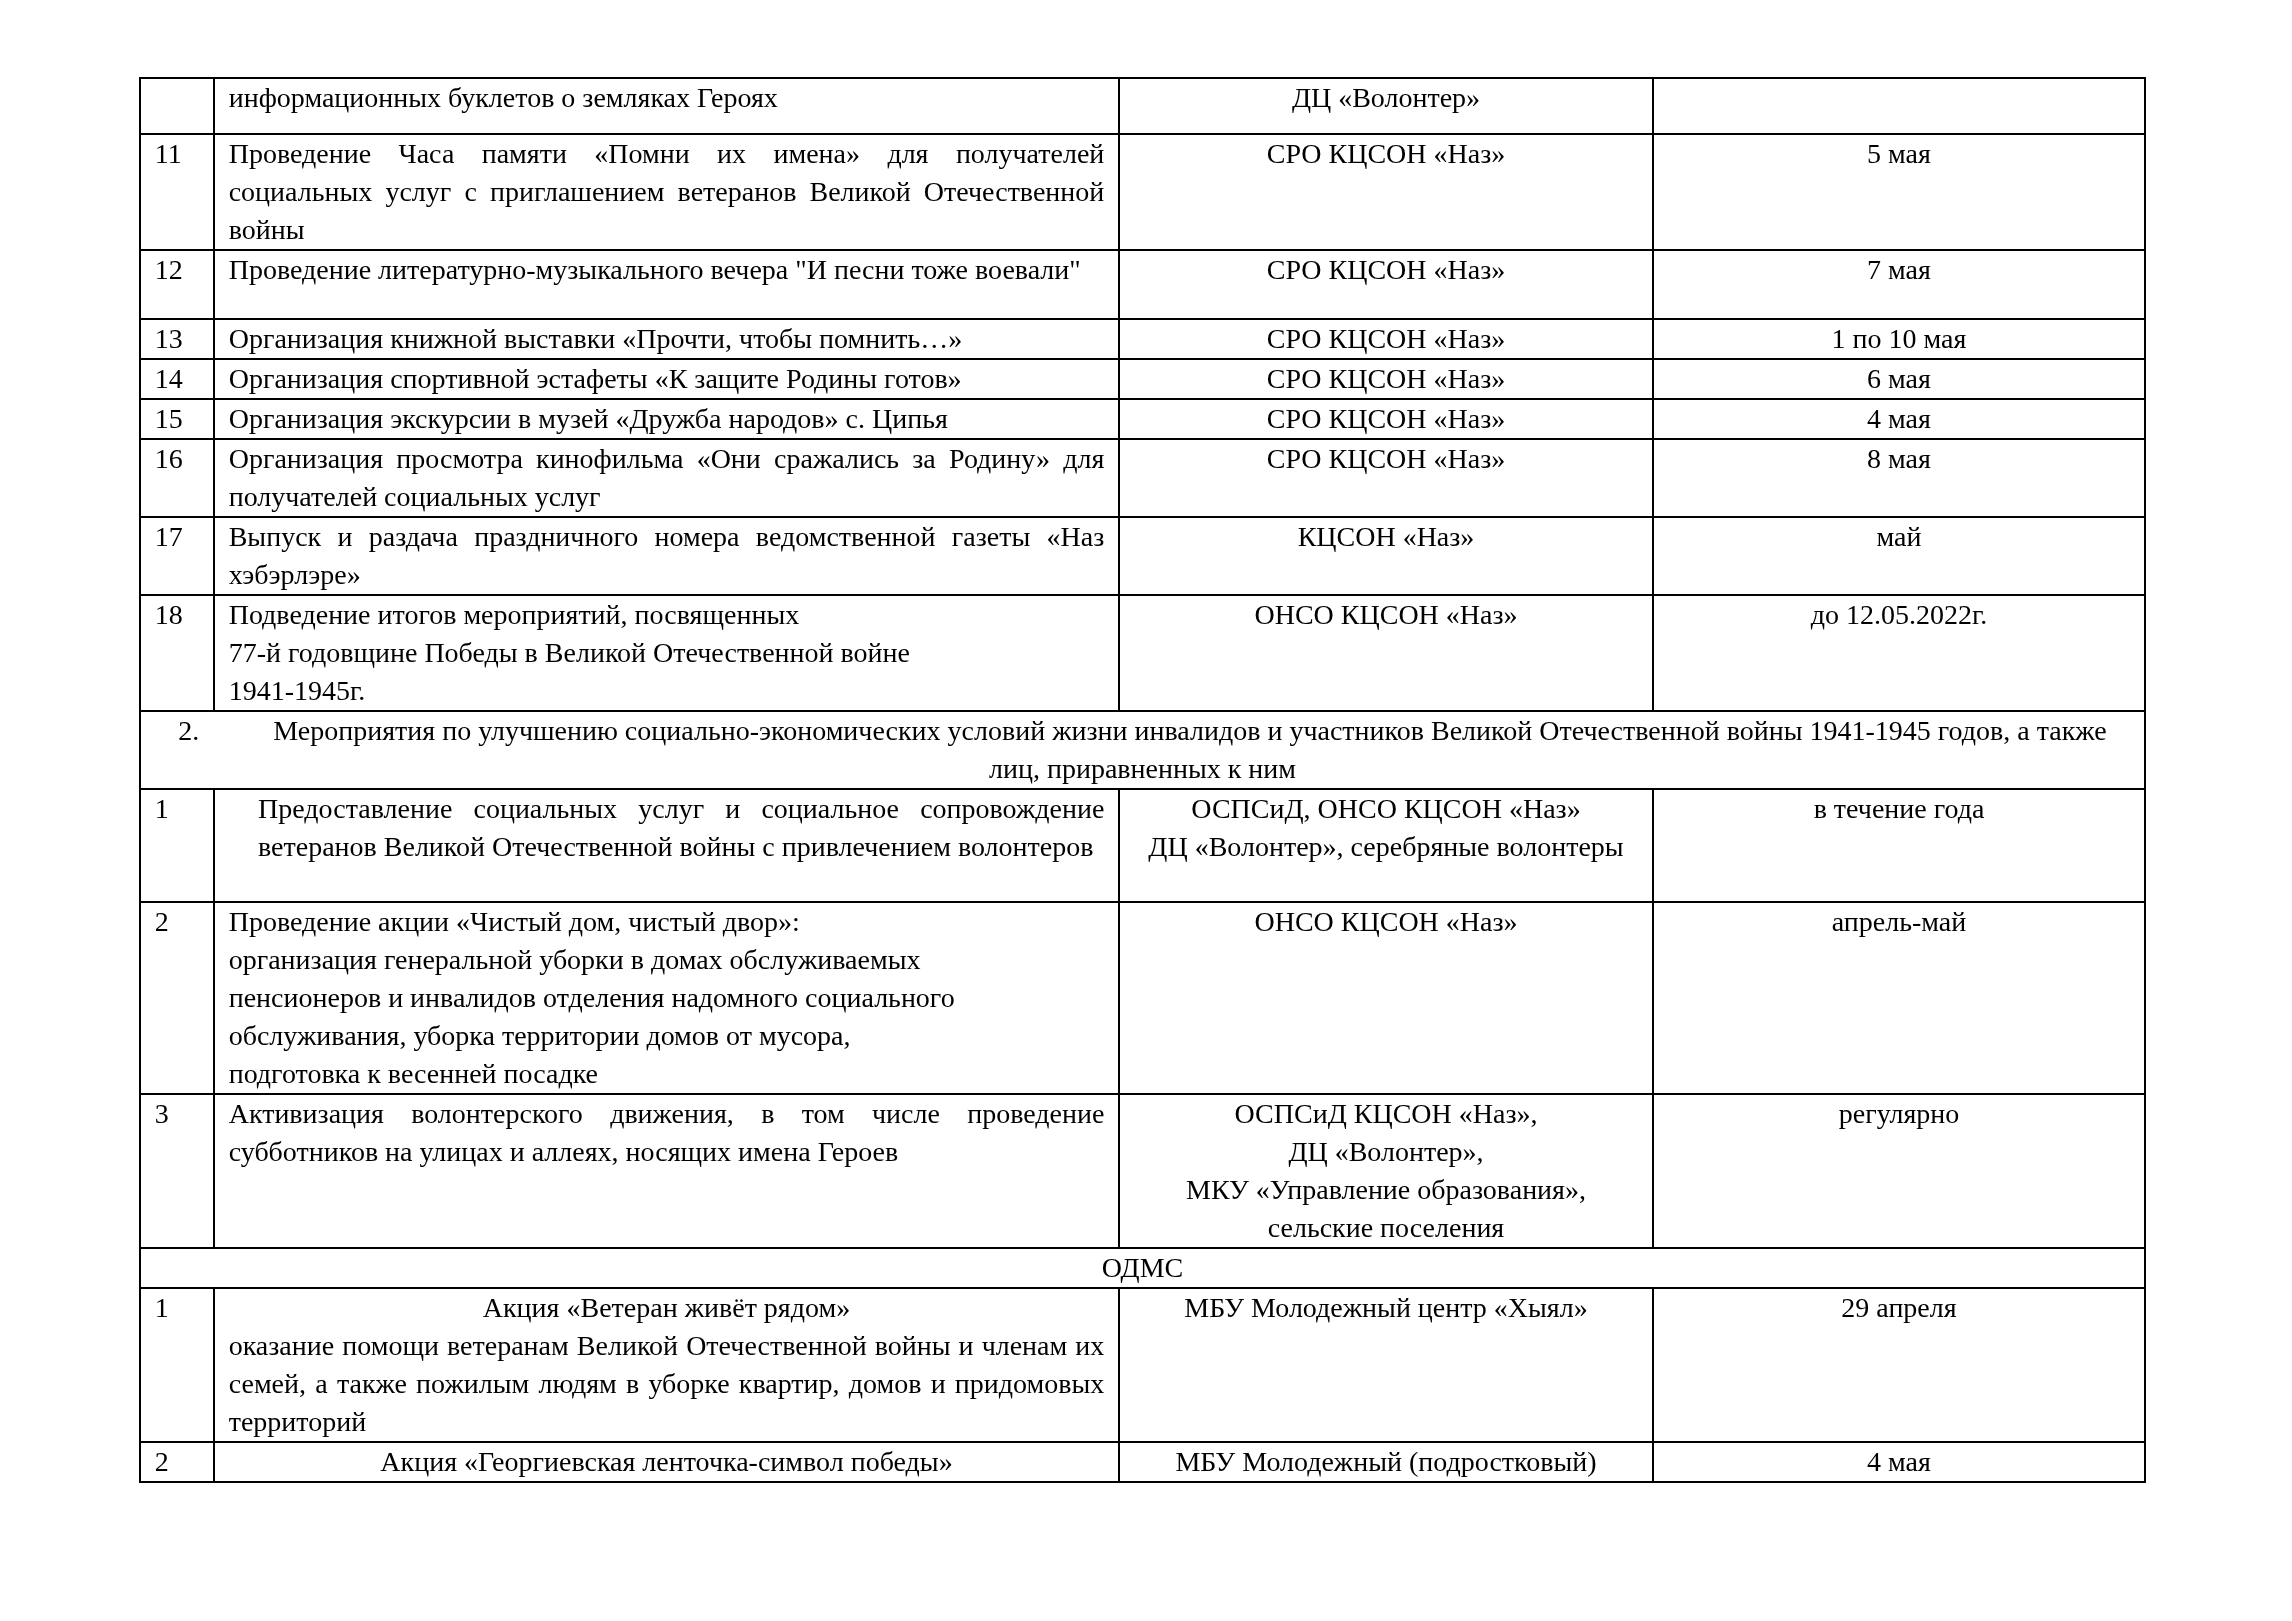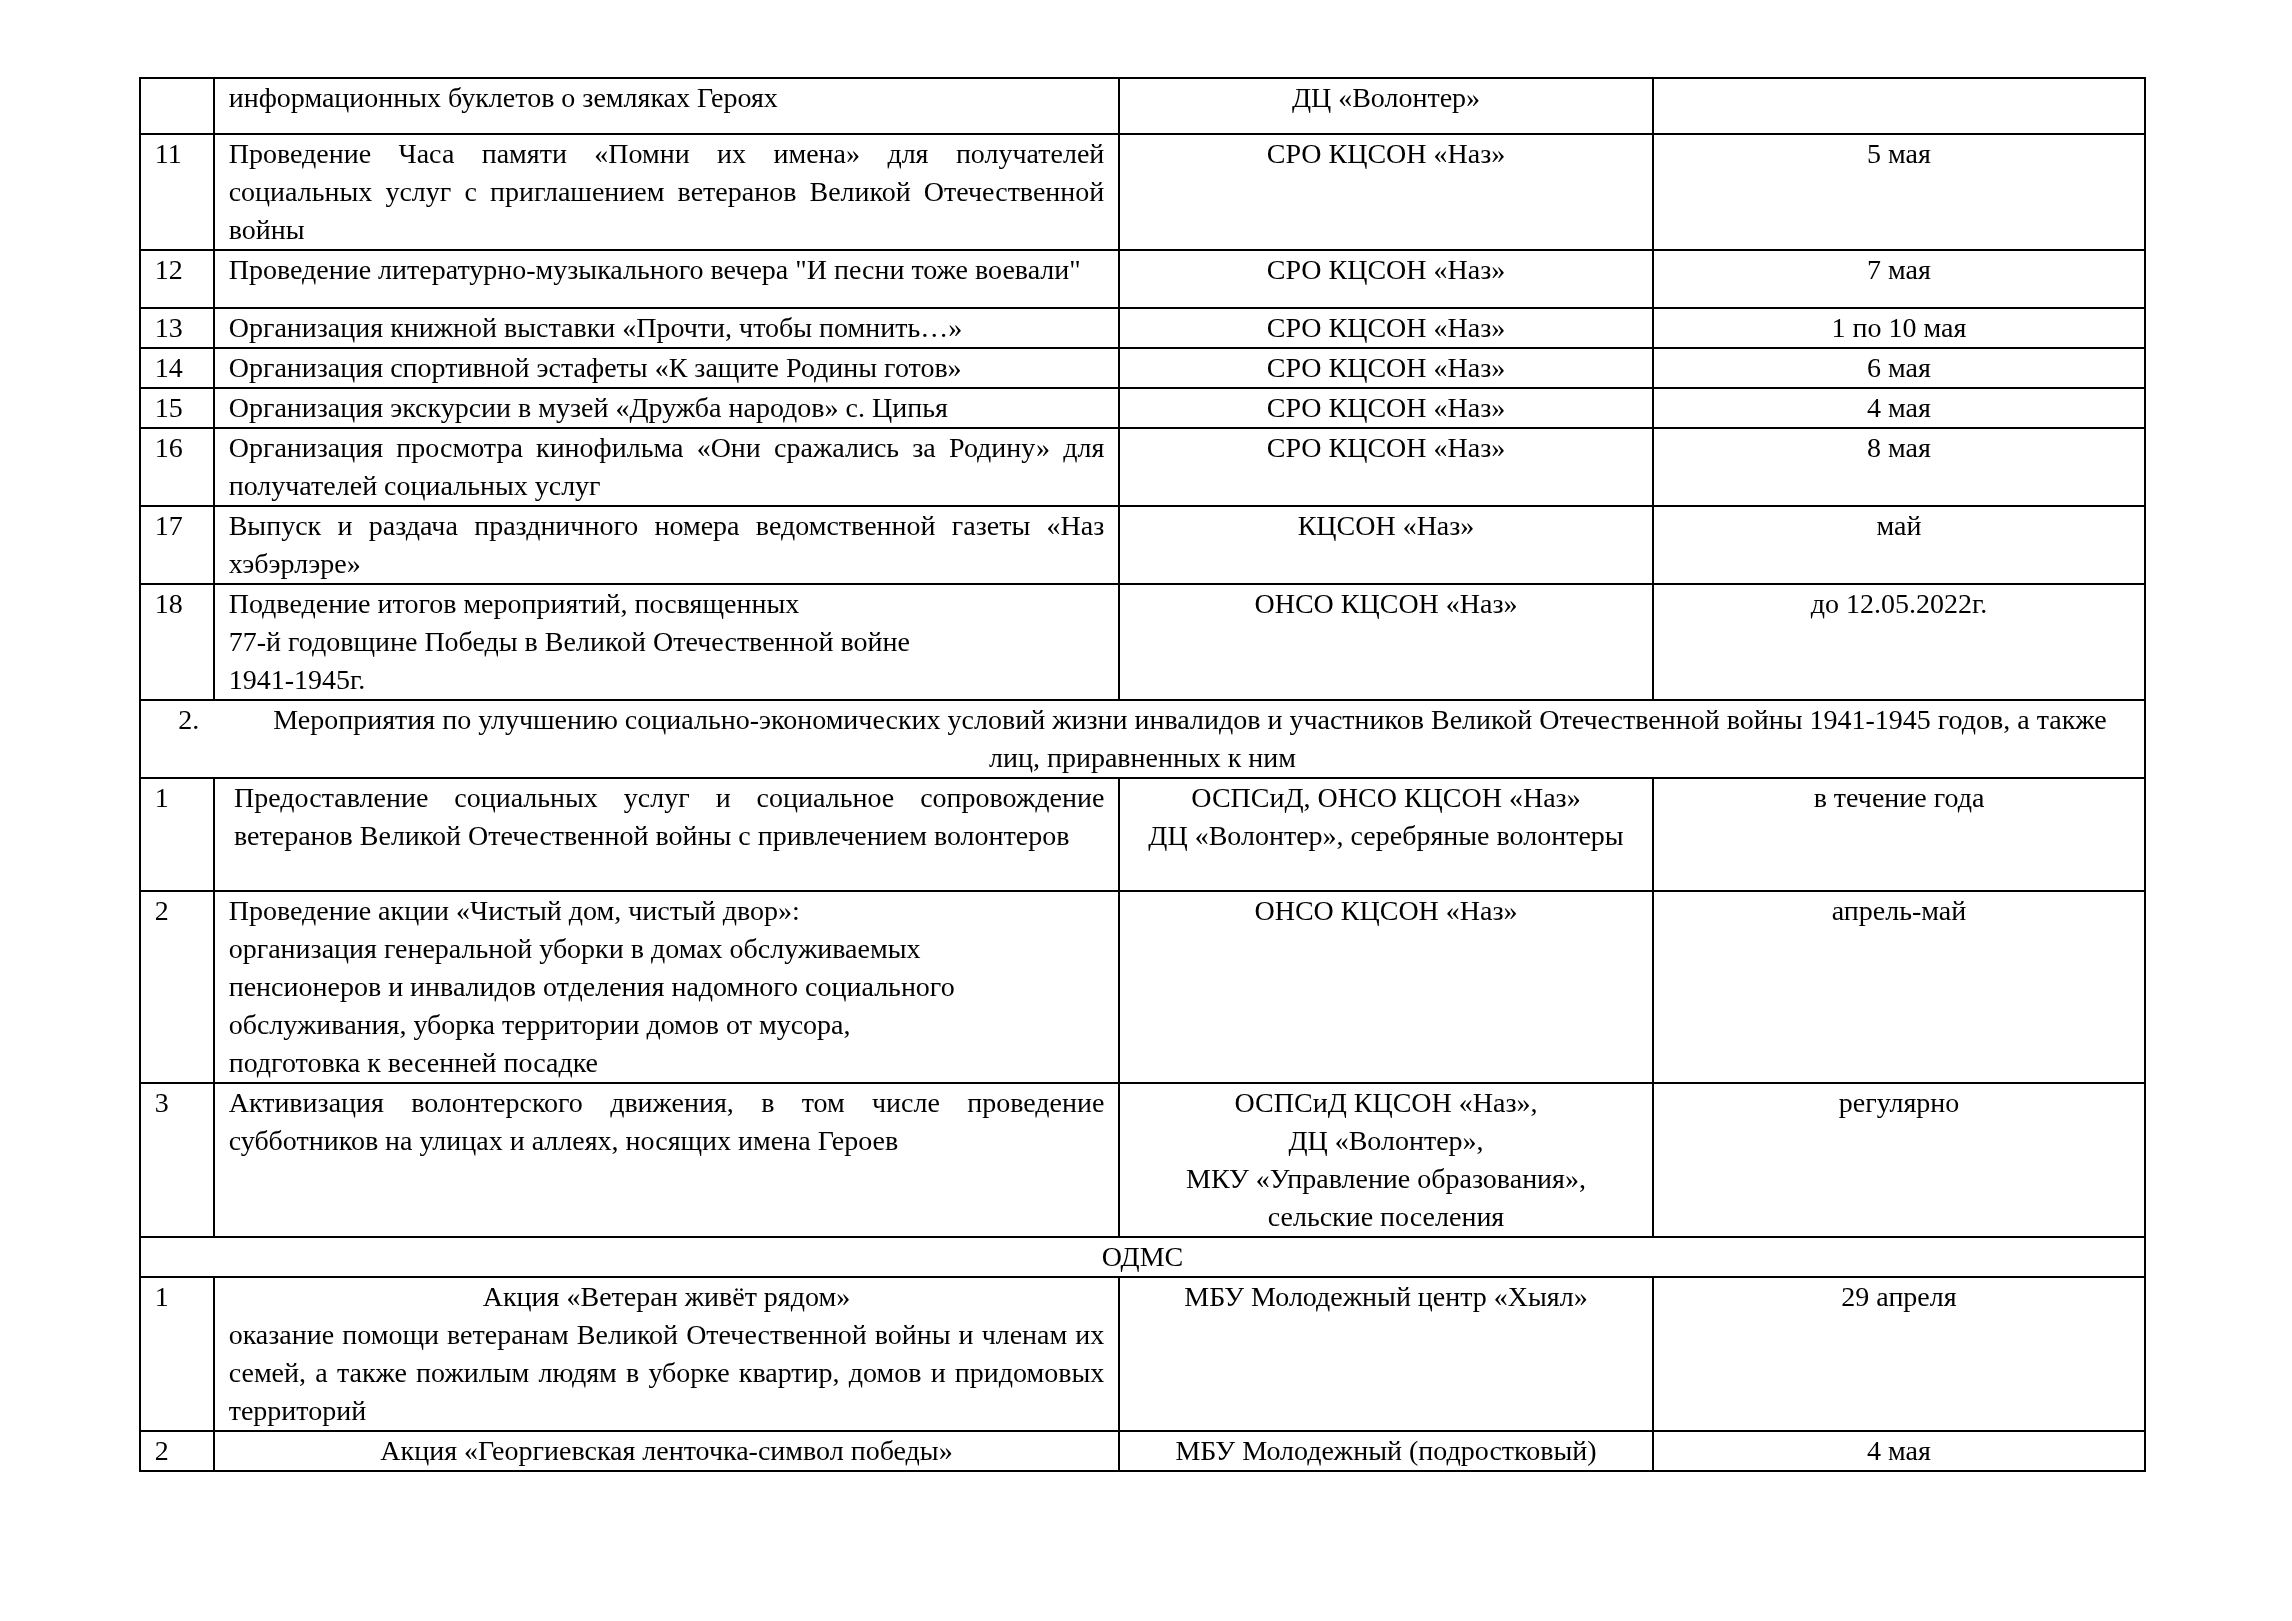--- a/index.html
+++ b/index.html
@@ -4,21 +4,21 @@
 <style>
   html, body { margin: 0; padding: 0; background: #ffffff; }
   body { width: 2293px; height: 1621px; position: relative; overflow: hidden;
          font-family: "Liberation Serif", "DejaVu Serif", serif; color: #000; }
   table.doc { position: absolute; left: 139px; top: 77px; width: 2005px;
               border-collapse: collapse; table-layout: fixed; }
   table.doc td { border: 2.9px solid #000; vertical-align: top; font-size: 28px;
                  line-height: 38px; padding: 0 13.7px 0 13.7px; box-sizing: border-box; }
   td.num { text-align: left; padding-left: 9.8px; }
   td.desc { text-align: justify; text-align-last: left; margin-top: 27px; }
-  td.desc.ind { padding-left: 19px; }
+  td.desc.ind { padding-left: 43px; }
   td.desc.center { text-align: left; text-align-last: center; }
   td.org, td.date { text-align: center; margin-left: 32px; }
   td.section { text-align: center; font-weight: normal; }
   .sec-num { display: inline-block; margin-right: 74px; }
   .line { display: block; }
   .center-line { display: block; text-align: left; text-align-last: center; }
 </style>
 </head>
 <body>
 
@@ -40,21 +40,21 @@
           <span class="line">ДЦ «Волонтер»</span>
         </td>
       <td class="date"></td>
     </tr>
     <tr style="height:114px">
       <td class="num">11</td>
       <td class="desc">Проведение Часа памяти «Помни их имена» для получателей социальных услуг с приглашением  ветеранов Великой Отечественной войны</td>
       <td class="org">СРО КЦСОН «Наз»</td>
       <td class="date">5 мая</td>
     </tr>
-    <tr style="height:58px">
+    <tr style="height:69px">
       <td class="num">12</td>
       <td class="desc">Проведение литературно-музыкального вечера "И песни тоже воевали"</td>
       <td class="org">СРО КЦСОН «Наз»</td>
       <td class="date">7 мая</td>
     </tr>
     <tr style="height:39px">
       <td class="num">13</td>
       <td class="desc">Организация книжной  выставки  «Прочти, чтобы помнить…»</td>
       <td class="org">СРО КЦСОН «Наз»</td>
       <td class="date">1 по 10 мая</td>

